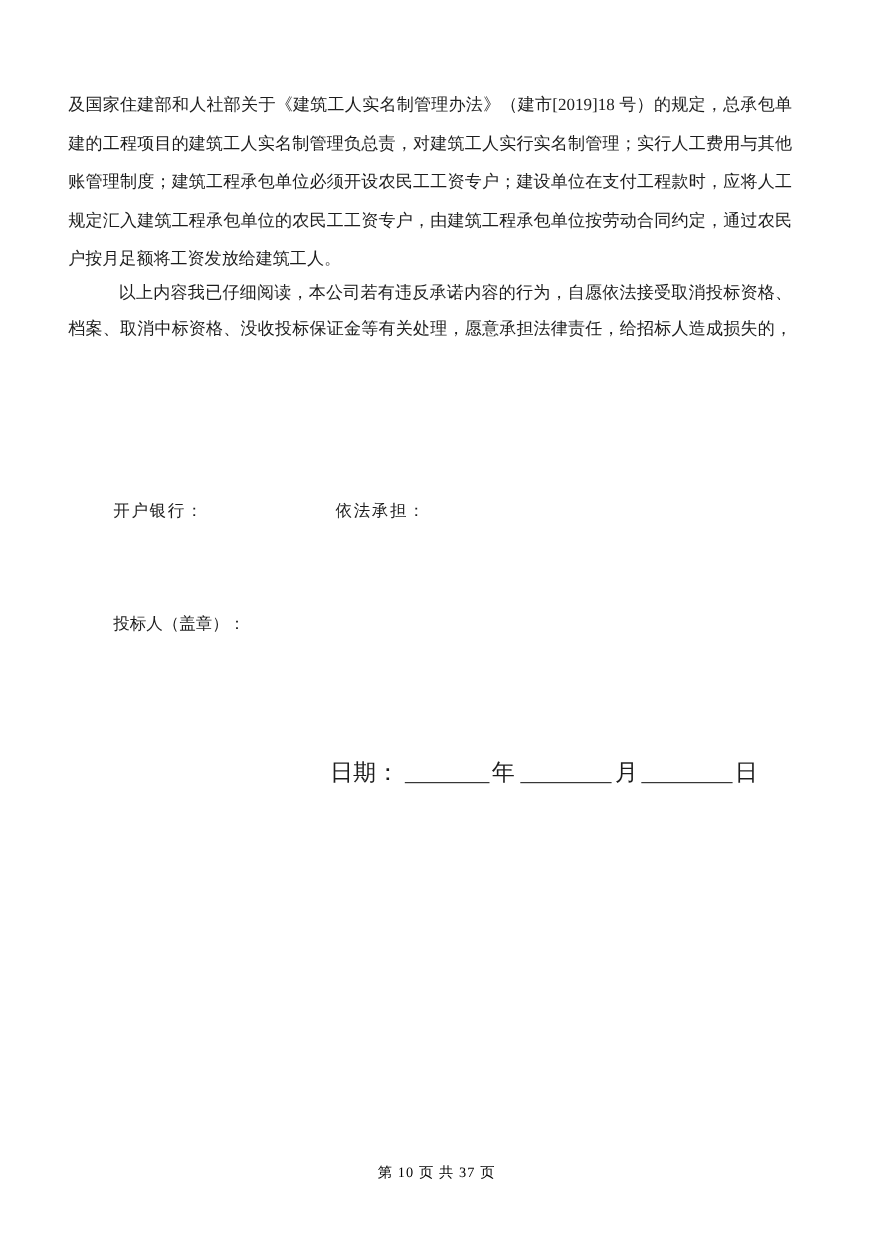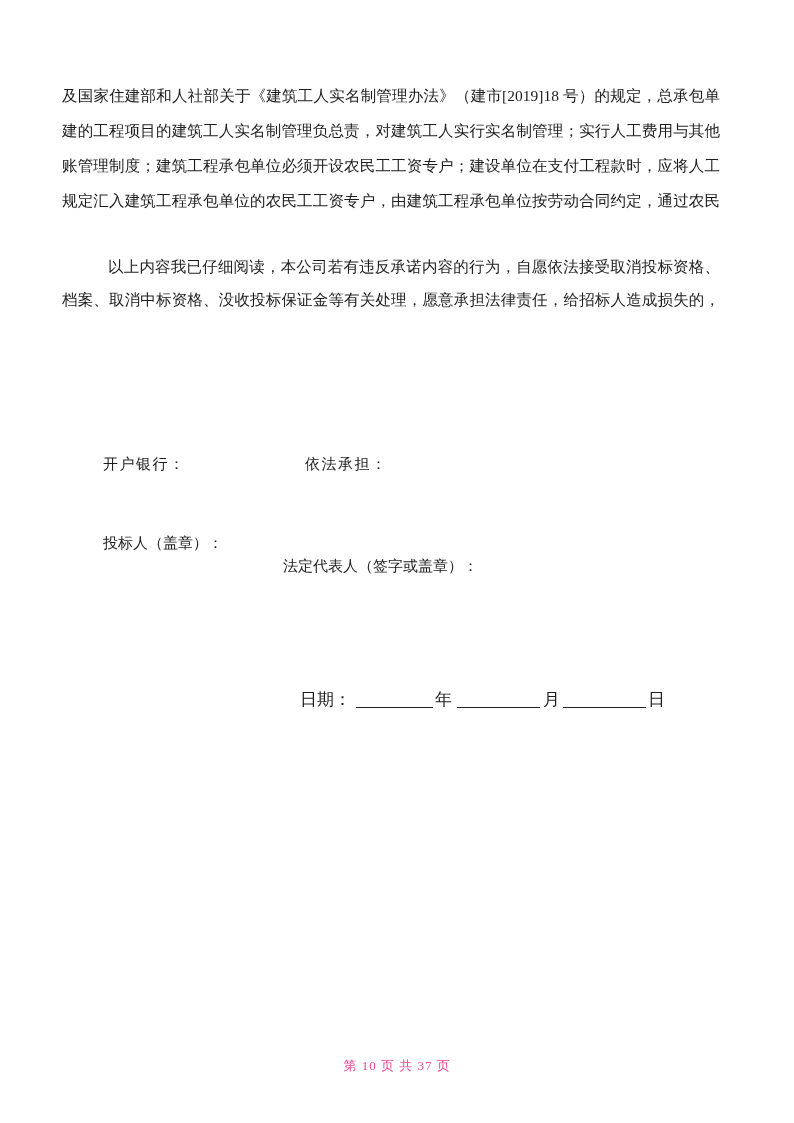--- a/index.html
+++ b/index.html
@@ -41,27 +41,27 @@
   }
   .line.indent { text-indent: 46px; }
   .form-label {
     position: absolute;
     font-size: 15px;
     color: #1c1c1c;
     white-space: nowrap;
   }
   .bank-label    { left: 103px; top: 455px; letter-spacing: 1.5px; }
   .account-label { left: 305px; top: 455px; letter-spacing: 1.5px; }
-  .bidder-label    { left: 103px; top: 534px; }
+  .bidder-label    { left: 103px; top: 558px; }
   .legal-rep-label { left: 283px; top: 557px; }
   .date-row {
     position: absolute;
     left: 300px;
     top: 688px;
-    font-size: 17px;
+    font-size: 21px;
     white-space: nowrap;
     color: #1c1c1c;
   }
   .blank {
     display: inline-block;
     width: 80px;
     height: 16px;
     border-bottom: 1.4px solid #222222;
     vertical-align: -3px;
     margin: 0 3px;
@@ -70,45 +70,45 @@
   .blank.month-blank { width: 83px; margin-left: 5px; margin-right: 3px; }
   .blank.day-blank   { width: 83px; margin-left: 3px; margin-right: 2px; }
   .footer {
     position: absolute;
     left: 0;
     top: 1057px;
     width: 100%;
     text-align: center;
     font-size: 13px;
     letter-spacing: 1px;
-    color: #ec4899;
+    color: #000000;
   }
 </style>
 </head>
 <body>
 
 <div class="page">
 
   <div class="body-text para-1">
     <div class="line just">及国家住建部和人社部关于《建筑工人实名制管理办法》（建市[2019]18 号）的规定，总承包单位对所承</div>
     <div class="line just">建的工程项目的建筑工人实名制管理负总责，对建筑工人实行实名制管理；实行人工费用与其他工程款分</div>
     <div class="line just">账管理制度；建筑工程承包单位必须开设农民工工资专户；建设单位在支付工程款时，应将人工费部分按</div>
     <div class="line just">规定汇入建筑工程承包单位的农民工工资专户，由建筑工程承包单位按劳动合同约定，通过农民工工资专</div>
+    <div class="line">户按月足额将工资发放给建筑工人。</div>
   </div>
 
   <div class="body-text para-2">
     <div class="line just indent">以上内容我已仔细阅读，本公司若有违反承诺内容的行为，自愿依法接受取消投标资格、记入信用</div>
     <div class="line just">档案、取消中标资格、没收投标保证金等有关处理，愿意承担法律责任，给招标人造成损失的，依法承担</div>
   </div>
 
   <span class="form-label bank-label">开户银行：</span>
   <span class="form-label account-label">依法承担：</span>
 
   <span class="form-label bidder-label">投标人（盖章）：</span>
-  <span class="form-label legal-rep-label">法定代表人（签字或盖章）：</span>
 
   <div class="date-row">
     <span>日期：</span><span class="blank year-blank"></span><span>年</span><span class="blank month-blank"></span><span>月</span><span class="blank day-blank"></span><span>日</span>
   </div>
 
   <div class="footer">第 10 页 共 37 页</div>
 
 </div>
 
 </body></html>

